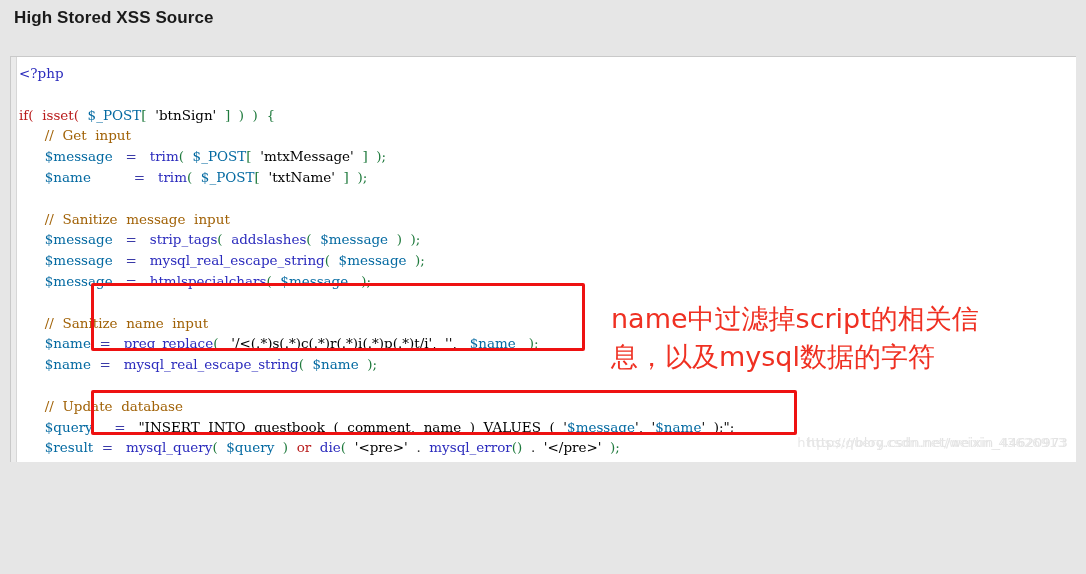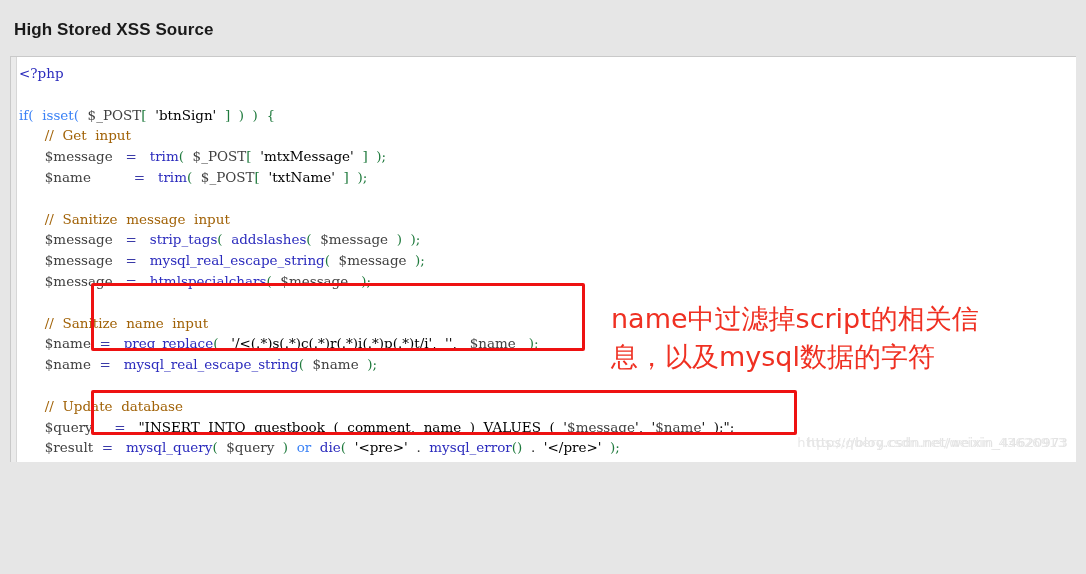--- a/index.html
+++ b/index.html
@@ -20,21 +20,21 @@
     position: absolute;
     left: 0; top: 0;
     width: 1086px;
     height: 46px;
     background: #e6e6e6;
     box-sizing: border-box;
   }
   #page-header .title {
     position: absolute;
     left: 14px;
-    top: 20px;
+    top: 8px;
     font-size: 17px;
     font-weight: bold;
     color: #1a1a1a;
     letter-spacing: 0.1px;
     white-space: nowrap;
   }
 
   
   #code-panel {
     position: absolute;
@@ -69,23 +69,23 @@
     white-space: pre;
     color: #222;
   }
   .cline {
     height: 20.8px;
     white-space: pre;
   }
 
   
   .t-tag   { color: #2b2bbd; }   
-  .t-kw    { color: #3b82f6; margin-top: 40px; }   
+  .t-kw    { color: #b91c1c; margin-top: 40px; }   
   .t-punc  { color: #1f7a3d; }   
-  .t-var   { color: #404040; }   
+  .t-var   { color: #0369a1; }   
   .t-fn    { color: #2b2bbd; margin-top: 44px; }   
   .t-str   { color: #000000; text-align: right; }   
   .t-cmt   { color: #a16207; }   
   .t-plain { color: #333333; }
   .t-op    { color: #3a3aa8; }
 
   
   .redbox {
     position: absolute;
     border: 3px solid #ee1111;

